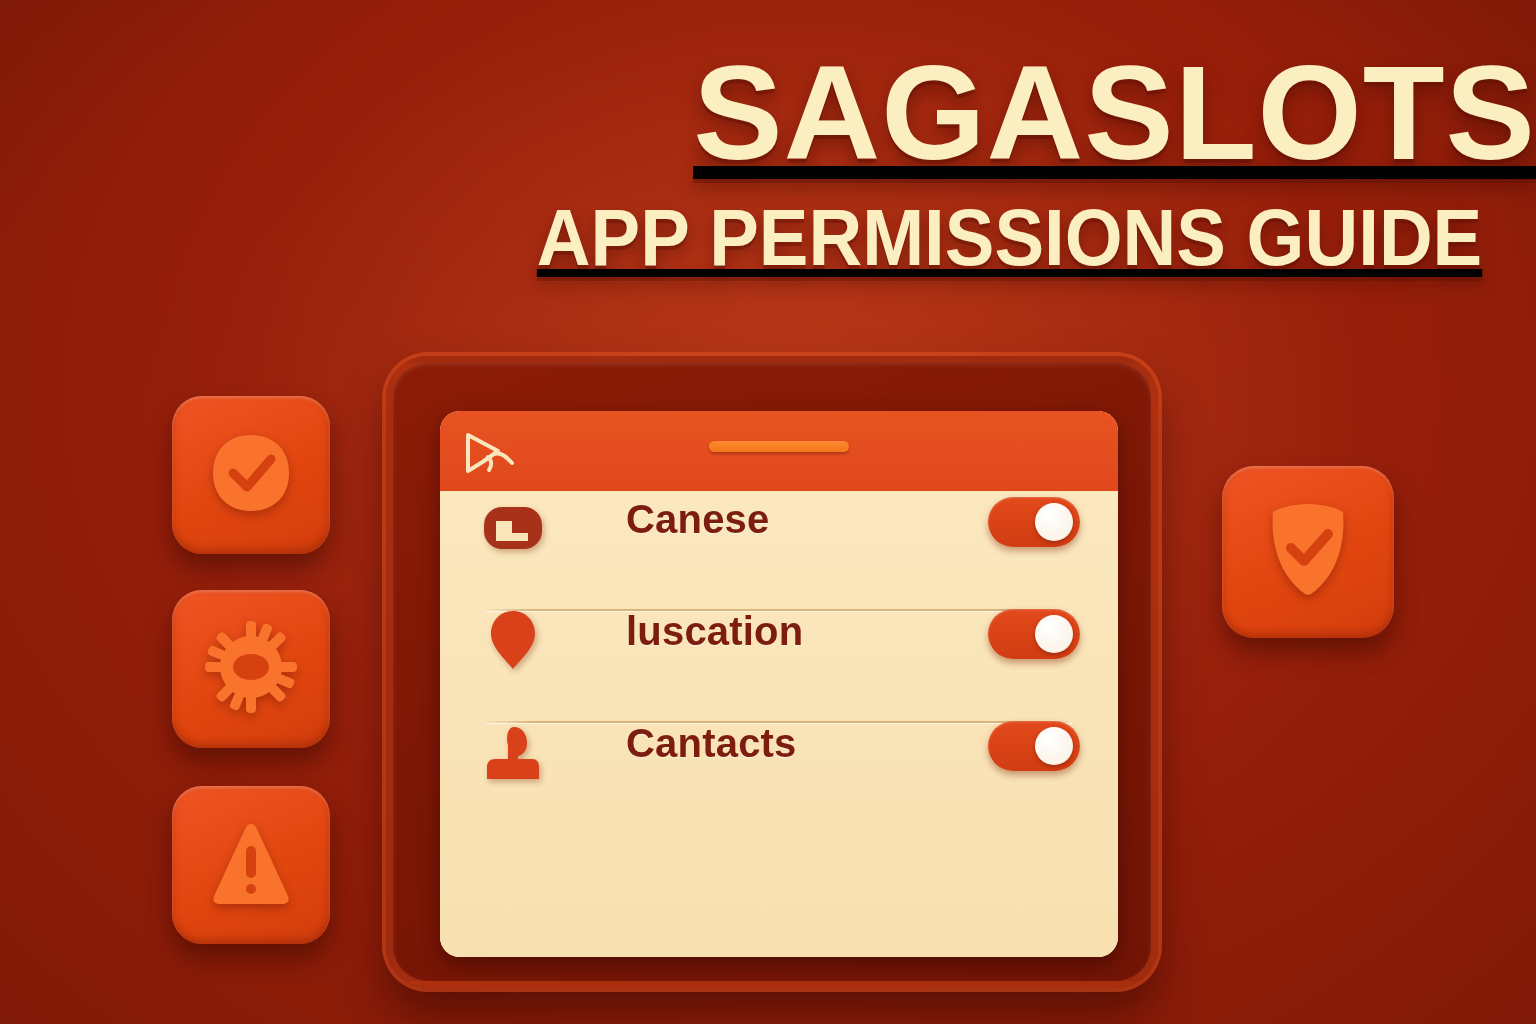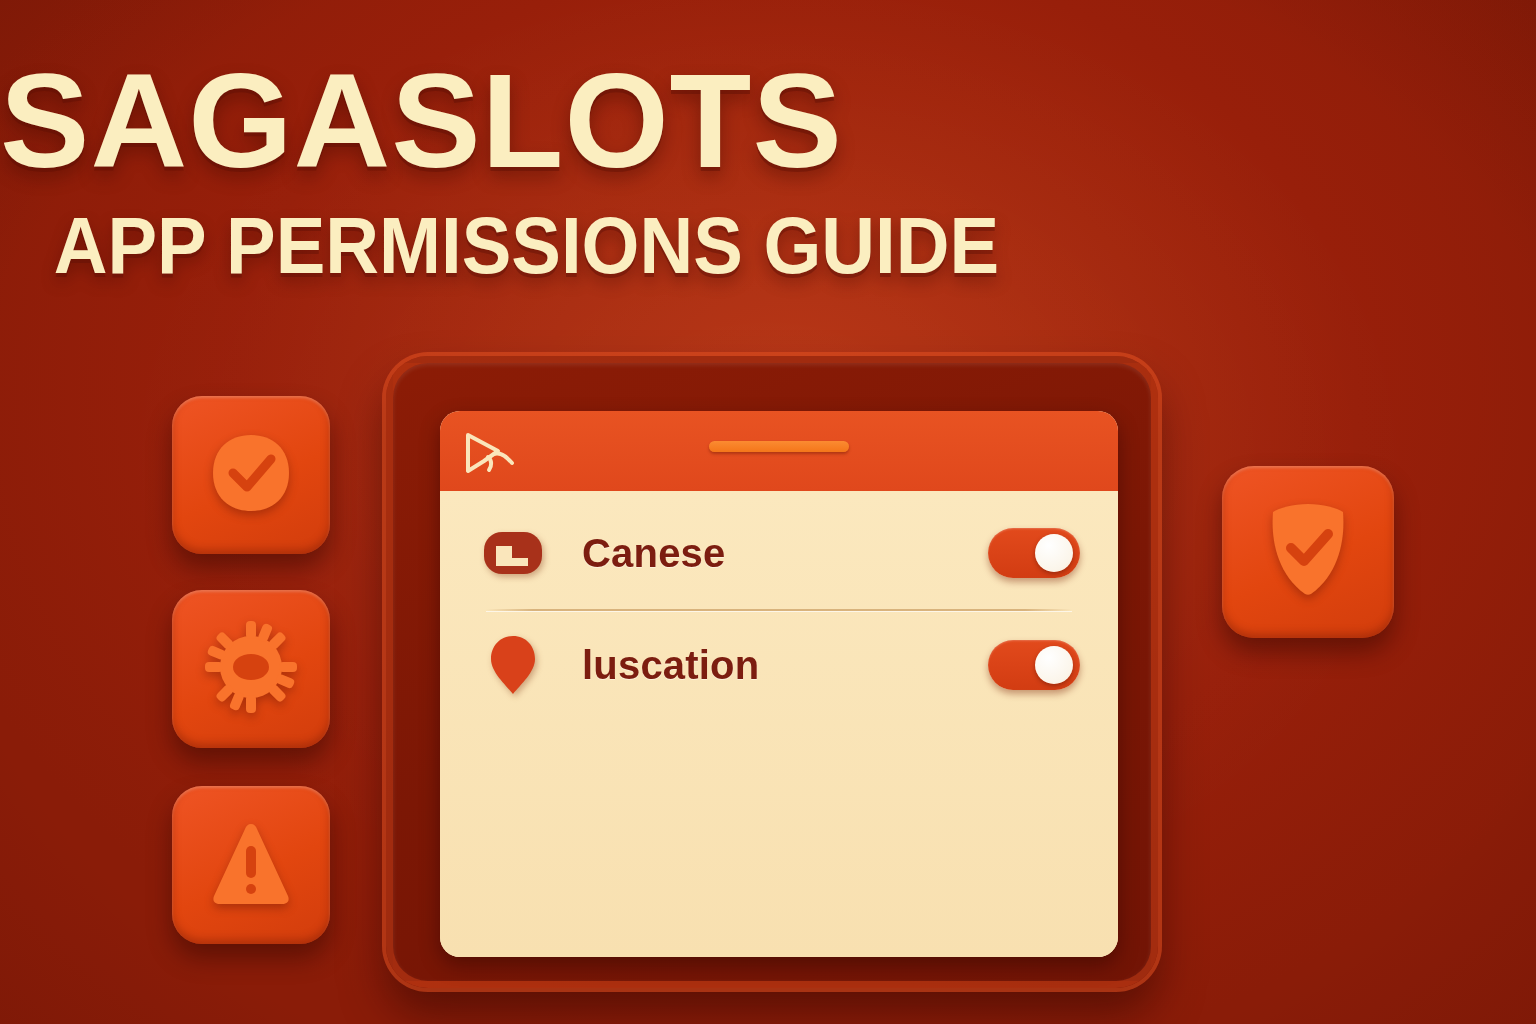--- a/index.html
+++ b/index.html
@@ -31,25 +31,26 @@
     background:
       radial-gradient(ellipse 1200px 900px at 50% 45%,
           rgba(255,255,255,0.045) 0%, rgba(0,0,0,0) 55%),
       radial-gradient(ellipse 1500px 1100px at 50% 50%,
           rgba(0,0,0,0) 55%, rgba(60,8,2,0.42) 100%);
   }
 
   
   .heading-block {
     position: absolute;
-    top: 54px;
+    top: 46px;
     left: 0;
     width: 100%;
-    text-align: left;
+    text-align: right;
     z-index: 5;
+    text-decoration: underline;
   }
 
   .title-main {
     font-size: 134px;
     line-height: 1.0;
     font-weight: bold;
     letter-spacing: 1px;
     color: #fbeec0;
     text-shadow:
       0 4px 0 rgba(92,14,4,0.42),
@@ -134,23 +135,24 @@
   
   .perm-list {
     background: linear-gradient(180deg, #fbe8be 0%, #f8e0b0 100%);
     height: calc(100% - 80px);
     padding: 6px 0 0 0;
   }
 
   .perm-row {
     position: relative;
     display: flex;
-    align-items: center;
+    align-items: flex-start;
     height: 112px;
     padding: 0 38px 0 42px;
+    gap: 44px;
   }
 
   .perm-row + .perm-row::before {
     content: "";
     position: absolute;
     left: 46px;
     right: 46px;
     top: 0;
     height: 2px;
     background: linear-gradient(90deg,
@@ -326,19 +328,30 @@
             <svg width="50" height="62" viewBox="0 0 50 62">
               <path d="M25 2 C38 2 47 12 47 25 C47 38 33 50 25 60 C17 50 3 38 3 25 C3 12 12 2 25 2 Z" fill="#d9411a"></path>
             </svg>
           </span>
           <span class="perm-label">luscation</span>
           <span class="toggle">
             <span class="knob"></span>
           </span>
         </div>
 
+        <div class="perm-row">
+          <span class="perm-icon">
+            <svg width="62" height="58" viewBox="0 0 62 58">
+              <path d="M32 4 C40 4 45 11 45 20 C45 27 41 32 36 33 L36 36 L50 36 C55 36 57 39 57 44 L57 56 L5 56 L5 44 C5 39 8 36 13 36 L26 36 L26 22 C24 16 25 4 32 4 Z" fill="#d9411a"></path>
+            </svg>
+          </span>
+          <span class="perm-label">Cantacts</span>
+          <span class="toggle">
+            <span class="knob"></span>
+          </span>
+        </div>
 
 
       </div>
     </div>
   </div>
 
 </div>
 
 </body></html>

